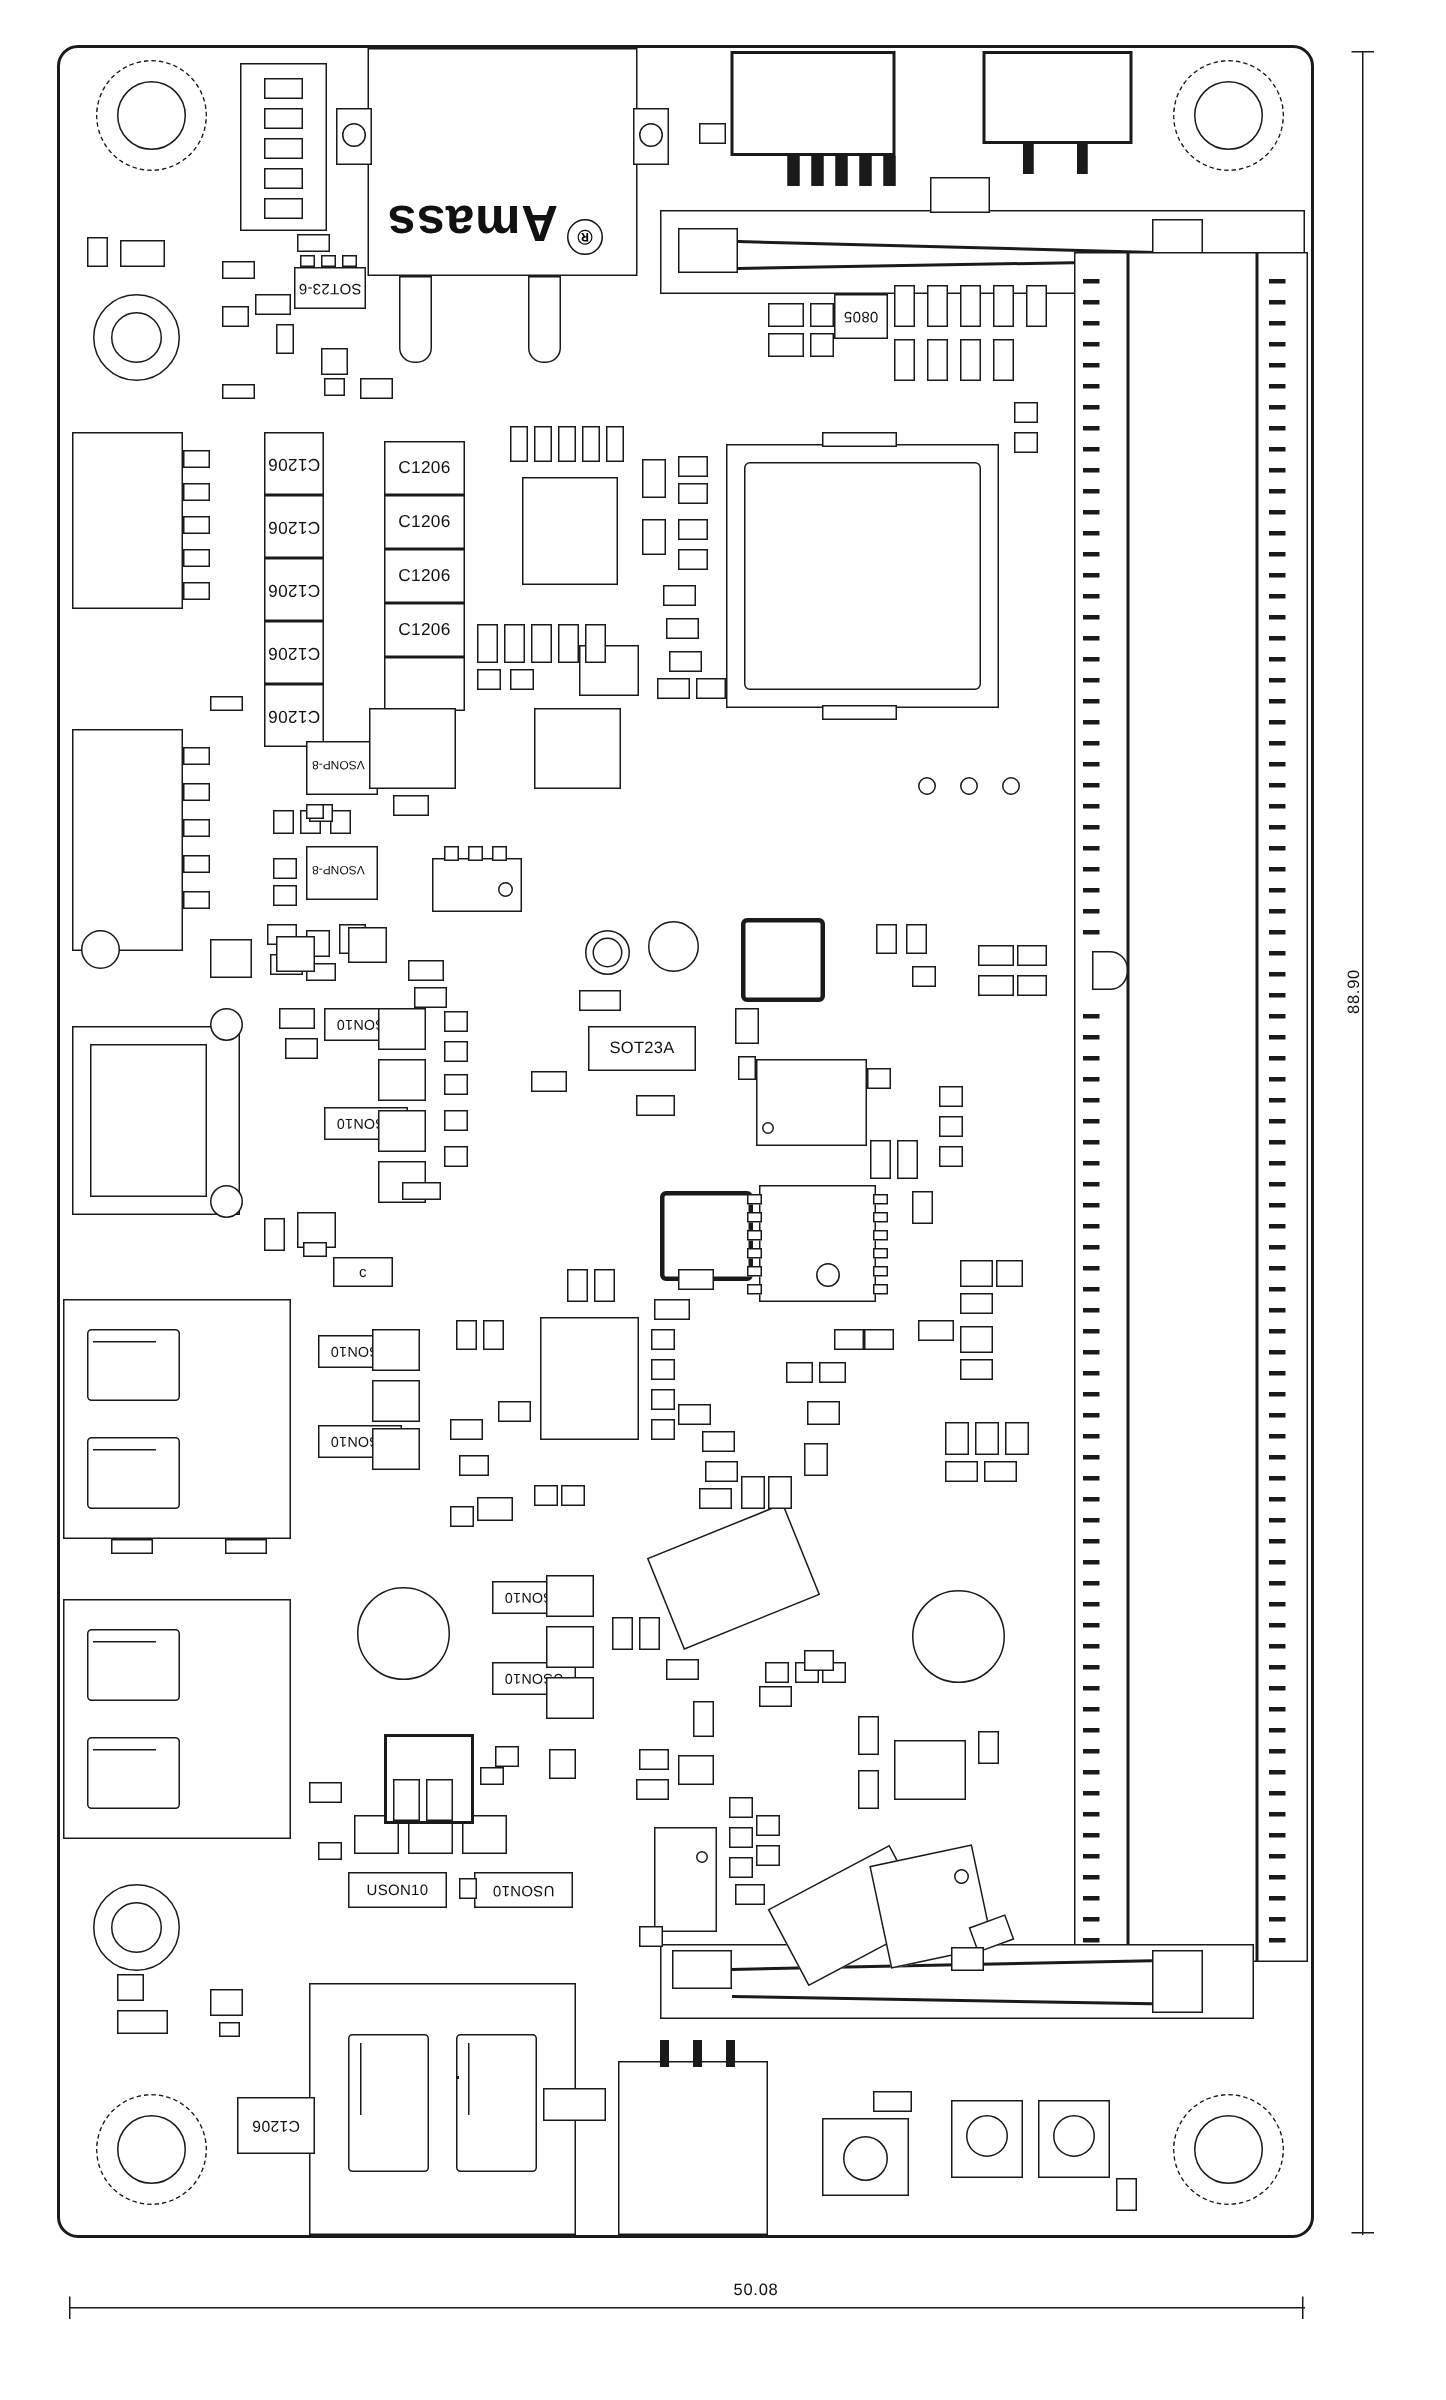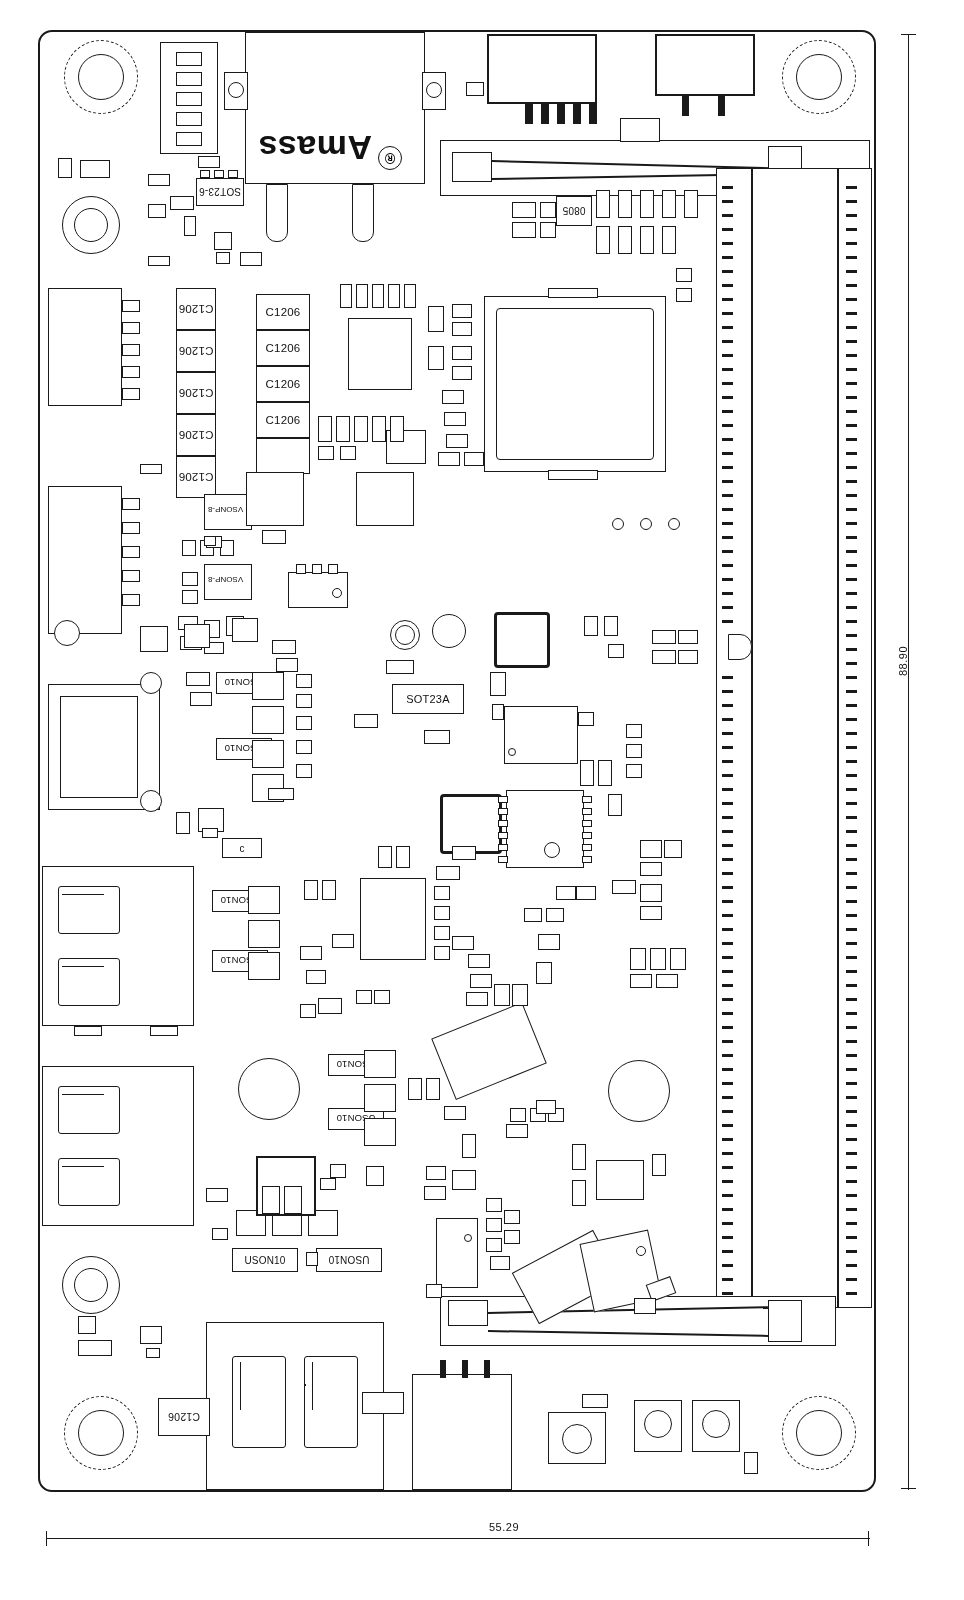--- a/index.html
+++ b/index.html
@@ -140,21 +140,21 @@
   <div id="board"></div>
 
   <div class="ln" style="left:908px; top:34px; width:1.4px; height:1456px;"></div>
   <div class="ln" style="left:901px; top:34px; width:15px; height:1.4px;"></div>
   <div class="ln" style="left:901px; top:1488px; width:15px; height:1.4px;"></div>
   <div class="dimtext rot90" style="left:888px; top:655px; transform-origin: center;">88.90</div>
 
   <div class="ln" style="left:46px; top:1538px; width:824px; height:1.4px;"></div>
   <div class="ln" style="left:46px; top:1531px; width:1.4px; height:15px;"></div>
   <div class="ln" style="left:868px; top:1531px; width:1.4px; height:15px;"></div>
-  <div class="dimtext" style="left:489px; top:1521px;">55.29</div>
+  <div class="dimtext" style="left:489px; top:1521px;">50.08</div>
 
   <div class="hole-outer" style="left:64px; top:40px; width:74px; height:74px; border-style:dashed;"></div>
   <div class="hole-outer" style="left:78px; top:54px; width:46px; height:46px;"></div>
 
   <div class="hole-outer" style="left:782px; top:40px; width:74px; height:74px; border-style:dashed;"></div>
   <div class="hole-outer" style="left:796px; top:54px; width:46px; height:46px;"></div>
 
   <div class="hole-outer" style="left:64px; top:1396px; width:74px; height:74px; border-style:dashed;"></div>
   <div class="hole-outer" style="left:78px; top:1410px; width:46px; height:46px;"></div>
 

